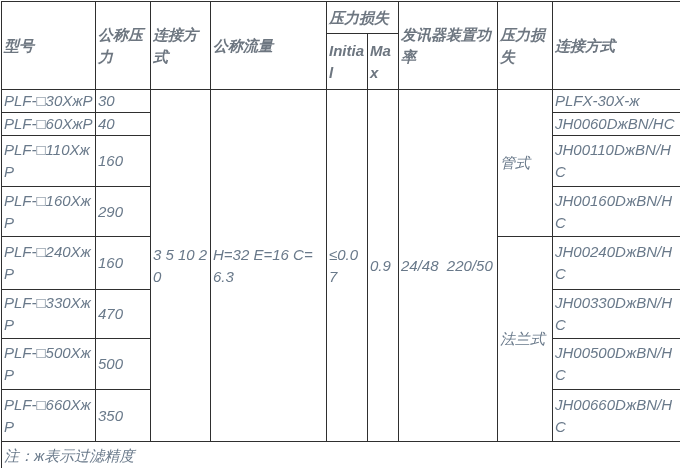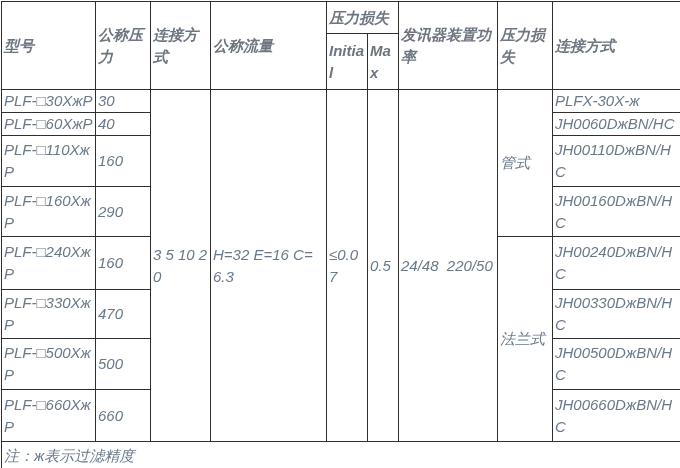--- a/index.html
+++ b/index.html
@@ -81,21 +81,21 @@
       <th>Max</th>
     </tr>
   </thead>
   <tbody>
     <tr>
       <td>PLF-□30XжP</td>
       <td>30</td>
       <td rowspan="8">3 5 10 20</td>
       <td rowspan="8">H=32 E=16 C=6.3</td>
       <td rowspan="8">≤0.07</td>
-      <td rowspan="8">0.5</td>
+      <td rowspan="8">0.9</td>
       <td rowspan="8" class="pre">24/48  220/50</td>
       <td rowspan="4">管式</td>
       <td>PLFX-30X-ж</td>
     </tr>
     <tr>
       <td>PLF-□60XжP</td>
       <td>40</td>
       <td>JH0060DжBN/HC</td>
     </tr>
     <tr>
@@ -119,21 +119,21 @@
       <td>470</td>
       <td>JH00330DжBN/HC</td>
     </tr>
     <tr>
       <td>PLF-□500XжP</td>
       <td>500</td>
       <td>JH00500DжBN/HC</td>
     </tr>
     <tr>
       <td>PLF-□660XжP</td>
-      <td>660</td>
+      <td>350</td>
       <td>JH00660DжBN/HC</td>
     </tr>
   </tbody>
   <tfoot>
     <tr>
       <td colspan="9">注：ж表示过滤精度</td>
     </tr>
   </tfoot>
 </table>
 

